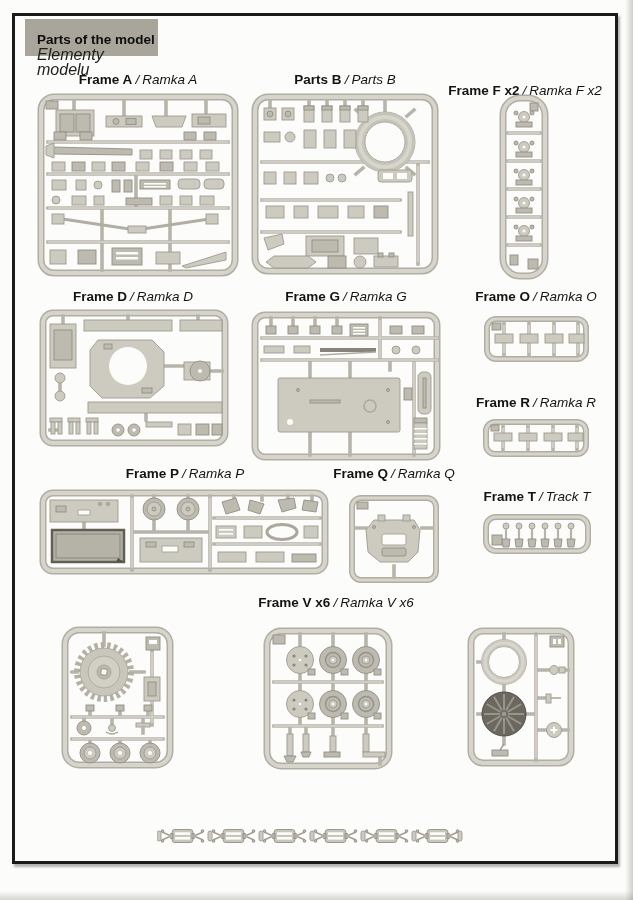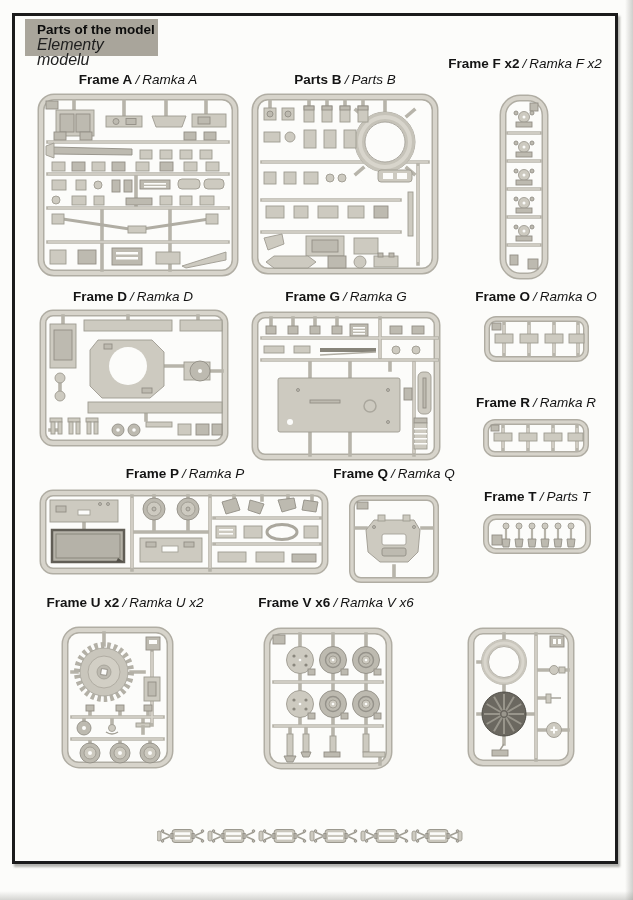--- a/index.html
+++ b/index.html
@@ -5,21 +5,21 @@
   html,body{margin:0;padding:0;background:#e9e9e7;}
   .page{position:relative;width:633px;height:900px;background:#fcfcfa;overflow:hidden;
         font-family:"Liberation Sans",sans-serif;color:#111;}
   .bframe{position:absolute;left:12px;top:13px;width:606px;height:851px;
           border:3px solid #1b1b1b;box-sizing:border-box;box-shadow:2px 3px 2px rgba(90,90,85,.45);}
   .edge-r{position:absolute;right:0;top:0;width:8px;height:100%;
           background:linear-gradient(to right,rgba(140,140,135,0),rgba(140,140,135,.40));}
   .edge-b{position:absolute;left:0;bottom:0;width:100%;height:9px;
           background:linear-gradient(to bottom,rgba(140,140,135,0),rgba(140,140,135,.35));}
   .hdr{position:absolute;left:25px;top:19px;width:133px;height:37px;background:#a9a59b;
-       padding:3px 0 0 12px;box-sizing:border-box;}
+       padding:13px 0 0 12px;box-sizing:border-box;}
   .hdr .t{font-size:13.5px;font-weight:bold;line-height:15px;color:#0d0d0d;}
   .hdr .s{font-size:16px;font-style:italic;line-height:15px;color:#1e1e1e;}
   .flabel{position:absolute;text-align:center;font-size:13.5px;white-space:nowrap;color:#141414;}
   .flabel b{font-weight:bold;}
   .flabel i{font-style:italic;font-weight:normal;}
   .flabel .sp{font-style:italic;margin:0 3px;}
   .sprue{position:absolute;}
   
   .t1{fill:none;stroke:#b0ada3;stroke-width:7;}
   .t2{fill:none;stroke:#d7d4cb;stroke-width:4;}
@@ -45,21 +45,21 @@
     <div class="t">Parts of the model</div>
     <div class="s">Elementy modelu</div>
   </div>
 
   <div class="flabel" style="left:36px;top:72px;width:204px">
     <b>Frame A</b><span class="sp">/</span><i>Ramka A</i>
   </div>
   <div class="flabel" style="left:250px;top:72px;width:190px">
     <b>Parts B</b><span class="sp">/</span><i>Parts B</i>
   </div>
-  <div class="flabel" style="left:425px;top:56px;width:200px">
+  <div class="flabel" style="left:425px;top:83px;width:200px">
     <b>Frame F x2</b><span class="sp">/</span><i>Ramka F x2</i>
   </div>
 
   <svg class="sprue" style="left:36px;top:92px" width="204" height="186" viewBox="0 0 204 186">
     <rect class="t1" x="5" y="5" width="194" height="176" rx="13"></rect>
     <rect class="t2" x="5" y="5" width="194" height="176" rx="13"></rect>
     <path class="r1" d="M12 50 H192 M12 82 H192 M12 116 H192 M12 150 H192 M100 82 V116 M66 116 V178 M134 116 V178 M38 9 V18 M88 9 V24 M130 9 V24 M170 9 V22"></path>
     <path class="r2" d="M12 50 H192 M12 82 H192 M12 116 H192 M12 150 H192"></path>
     <rect class="pd" x="10" y="9" width="12" height="8"></rect>
     <rect class="p" x="20" y="18" width="38" height="26"></rect>
@@ -330,21 +330,21 @@
       <rect class="p" x="86" y="15" width="15" height="8"></rect>
   </svg>
 
   <div class="flabel" style="left:294px;top:466px;width:200px">
     <b>Frame Q</b><span class="sp">/</span><i>Ramka Q</i>
   </div>
   <div class="flabel" style="left:85px;top:466px;width:200px">
     <b>Frame P</b><span class="sp">/</span><i>Ramka P</i>
   </div>
   <div class="flabel" style="left:437px;top:489px;width:200px">
-    <b>Frame T</b><span class="sp">/</span><i>Parts T</i>
+    <b>Frame T</b><span class="sp">/</span><i>Track T</i>
   </div>
 
   <svg class="sprue" style="left:38px;top:488px" width="292" height="88" viewBox="0 0 292 88">
     <rect class="t1" x="5" y="5" width="282" height="78" rx="10"></rect>
     <rect class="t2" x="5" y="5" width="282" height="78" rx="10"></rect>
     <path class="r1" d="M94 8 V82 M172 8 V82 M176 30 H283 M176 56 H283 M94 44 H172 M46 34 V42 M116 8 V10 M150 8 V10 M116 32 V44 M150 32 V44 M196 8 V12 M224 8 V12 M250 8 V12 M274 8 V12"></path>
     <path class="r2" d="M94 10 V80 M172 10 V80 M178 30 H281 M178 56 H281"></path>
     <rect class="p" x="12" y="12" width="68" height="22"></rect>
     <rect class="pd" x="18" y="18" width="10" height="6"></rect>
     <rect class="ws" x="40" y="22" width="12" height="5"></rect>
@@ -404,23 +404,20 @@
       <circle class="p" cx="89" cy="13" r="3"></circle>
     <polygon class="pd" points="20,26 28,26 27,34 21,34"></polygon>
       <polygon class="pd" points="33,26 41,26 40,34 34,34"></polygon>
     <polygon class="pd" points="46,26 54,26 53,34 47,34"></polygon>
       <polygon class="pd" points="59,26 67,26 66,34 60,34"></polygon>
     <polygon class="pd" points="72,26 80,26 79,34 73,34"></polygon>
       <polygon class="pd" points="85,26 93,26 92,34 86,34"></polygon>
     <rect class="pd" x="10" y="22" width="10" height="10"></rect>
   </svg>
 
-  <div class="flabel" style="left:27px;top:595px;width:196px">
-    <b>Frame U x2</b><span class="sp">/</span><i>Ramka U x2</i>
-  </div>
   <div class="flabel" style="left:238px;top:595px;width:196px">
     <b>Frame V x6</b><span class="sp">/</span><i>Ramka V x6</i>
   </div>
 
   <svg class="sprue" style="left:60px;top:625px" width="115" height="145" viewBox="0 0 115 145">
     <rect class="t1" x="5" y="5" width="105" height="135" rx="14"></rect>
     <rect class="t2" x="5" y="5" width="105" height="135" rx="14"></rect>
     <path class="r1" d="M44 8 V20 M12 47 H17 M71 47 H84 M92 25 V100 M12 92 H103 M12 114 H103 M30 86 V92 M60 86 V92 M88 86 V92 M24 92 V96 M52 92 V100 M83 92 V98 M30 114 V118 M60 114 V118 M90 114 V118"></path>
     <path class="r2" d="M92 27 V98 M12 92 H103 M12 114 H103"></path>
     <circle cx="44" cy="47" r="27" fill="none" stroke="#b3b0a6" stroke-width="6" stroke-dasharray="3.5 3"></circle>

